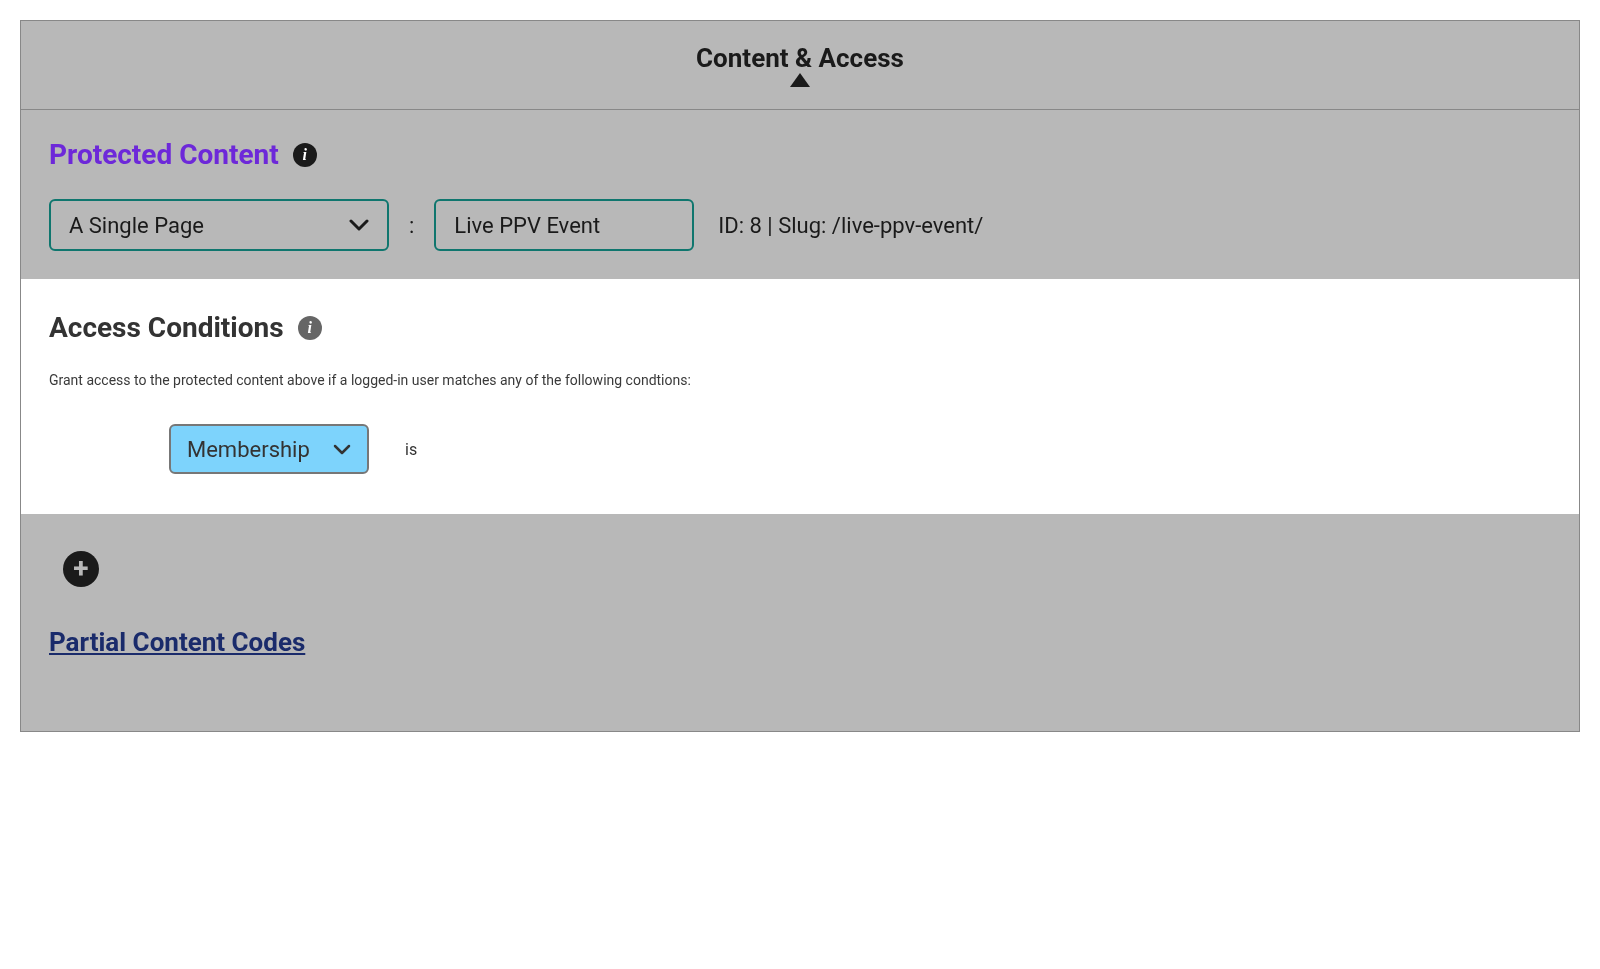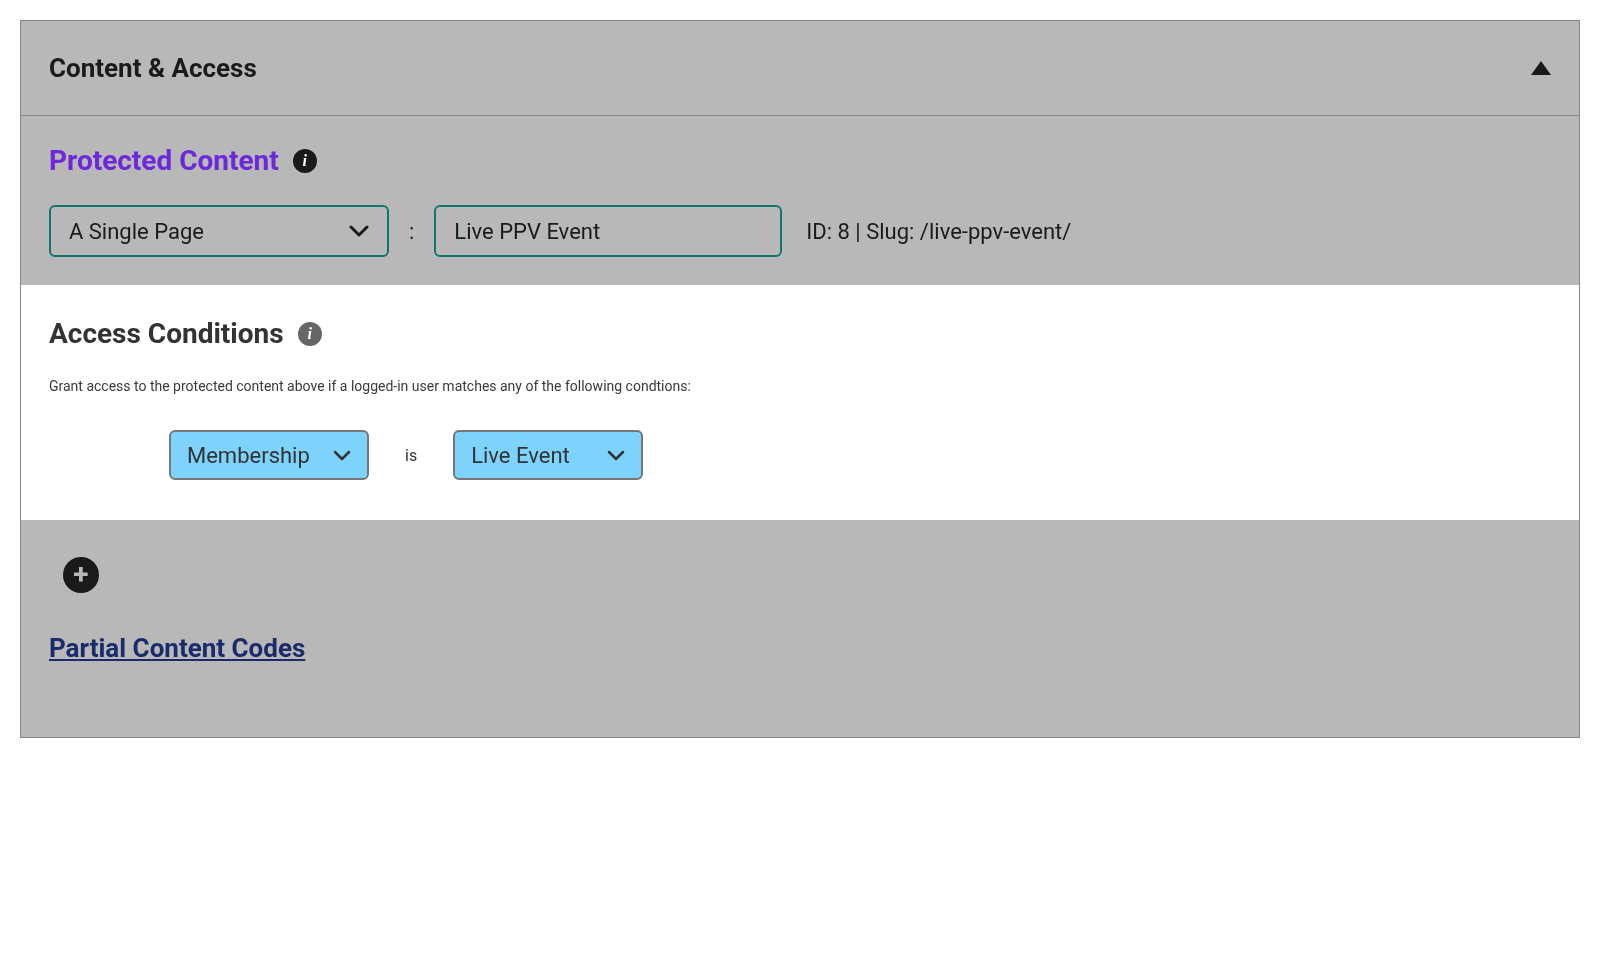--- a/index.html
+++ b/index.html
@@ -11,25 +11,26 @@
       font-family: -apple-system, BlinkMacSystemFont, "Segoe UI", Roboto, Helvetica, Arial, sans-serif;
       background: #fff;
       padding: 20px;
     }
     .panel {
       border: 1px solid #888;
       background: #b8b8b8;
     }
     .panel-header {
       display: flex;
-      justify-content: space-between;
-      align-items: center;
-      padding: 32px 28px;
+      justify-content: center;
+      align-items: center;
+      padding: 22px 28px;
       border-bottom: 1px solid #888;
       cursor: pointer;
+      flex-direction: column;
     }
     .panel-title {
       font-size: 26px;
       font-weight: 700;
       color: #1a1a1a;
     }
     .caret-up {
       width: 0;
       height: 0;
       border-left: 10px solid transparent;
@@ -79,21 +80,21 @@
       border: 2px solid #0f766e;
       border-radius: 6px;
       background: #b8b8b8;
       padding: 10px 18px;
       font-size: 22px;
       color: #1a1a1a;
       cursor: pointer;
       min-height: 52px;
     }
     .select-box.w1 { width: 340px; }
-    .select-box.w2 { width: 348px; }
+    .select-box.w2 { width: 260px; }
     .chevron-svg {
       flex-shrink: 0;
     }
     .colon {
       font-size: 22px;
       color: #1a1a1a;
       padding: 0 4px;
     }
     .meta-text {
       font-size: 22px;
@@ -212,26 +213,20 @@
       </div>
       <p class="desc">Grant access to the protected content above if a logged-in user matches any of the following condtions:</p>
       <div class="condition-row">
         <div class="cond-select wa">
           <span class="trunc">Membership</span>
           <svg class="chevron-svg" width="18" height="11" viewBox="0 0 18 11">
               <path d="M2 2 L9 9 L16 2" stroke="#333" stroke-width="2.5" fill="none" stroke-linecap="round" stroke-linejoin="round"></path>
             </svg>
         </div>
         <span class="is-text">is</span>
-        <div class="cond-select wb">
-          <span>Live Event</span>
-          <svg class="chevron-svg" width="18" height="11" viewBox="0 0 18 11">
-              <path d="M2 2 L9 9 L16 2" stroke="#333" stroke-width="2.5" fill="none" stroke-linecap="round" stroke-linejoin="round"></path>
-            </svg>
-        </div>
       </div>
     </div>
 
     <div class="add-btn"></div>
 
     <div>
       <a class="link">Partial Content Codes</a>
     </div>
 
   </div>

